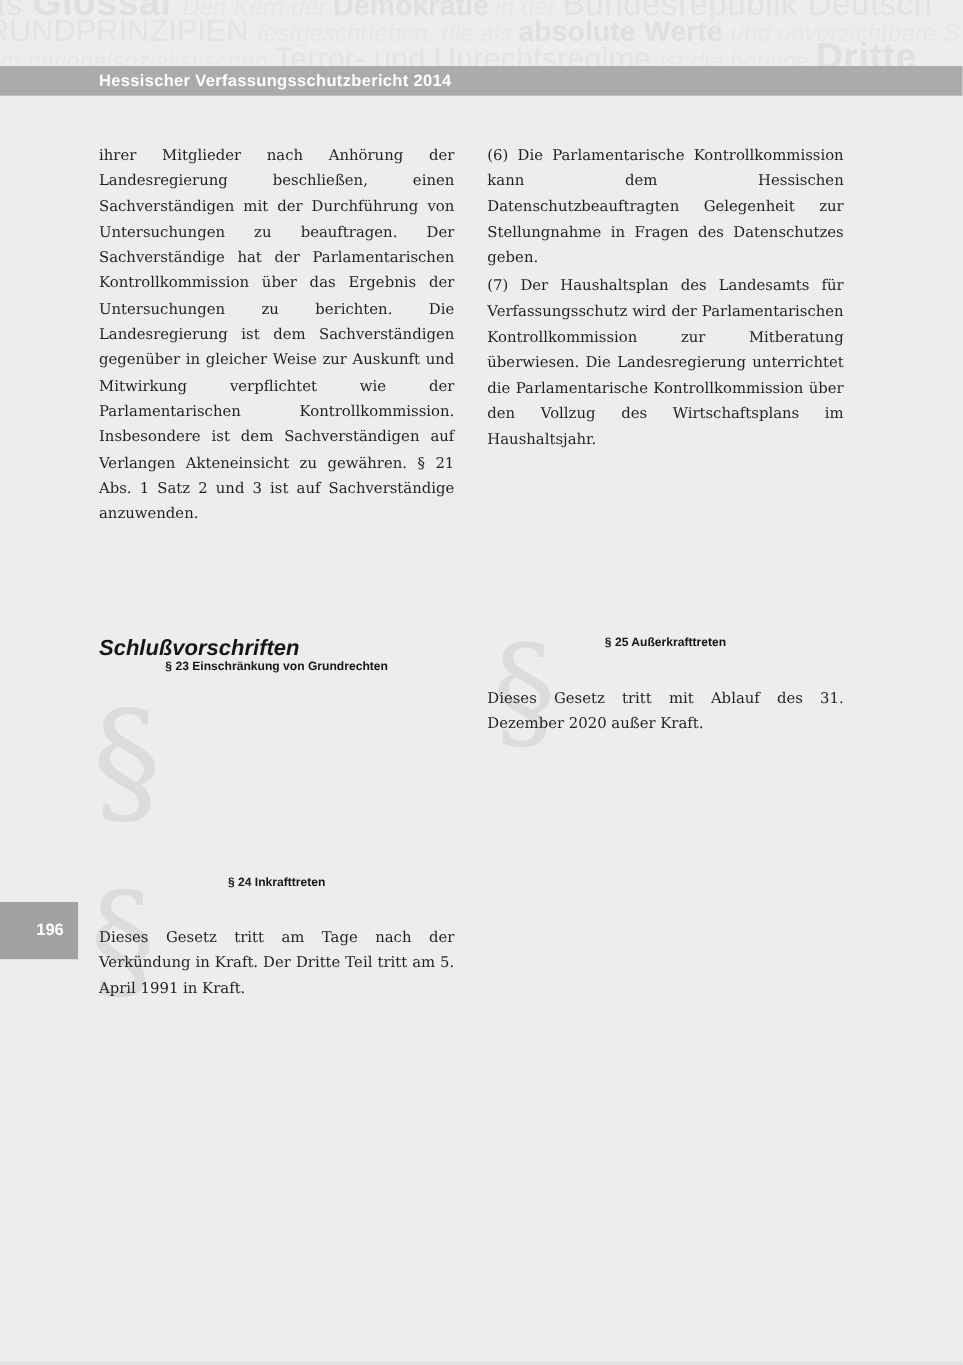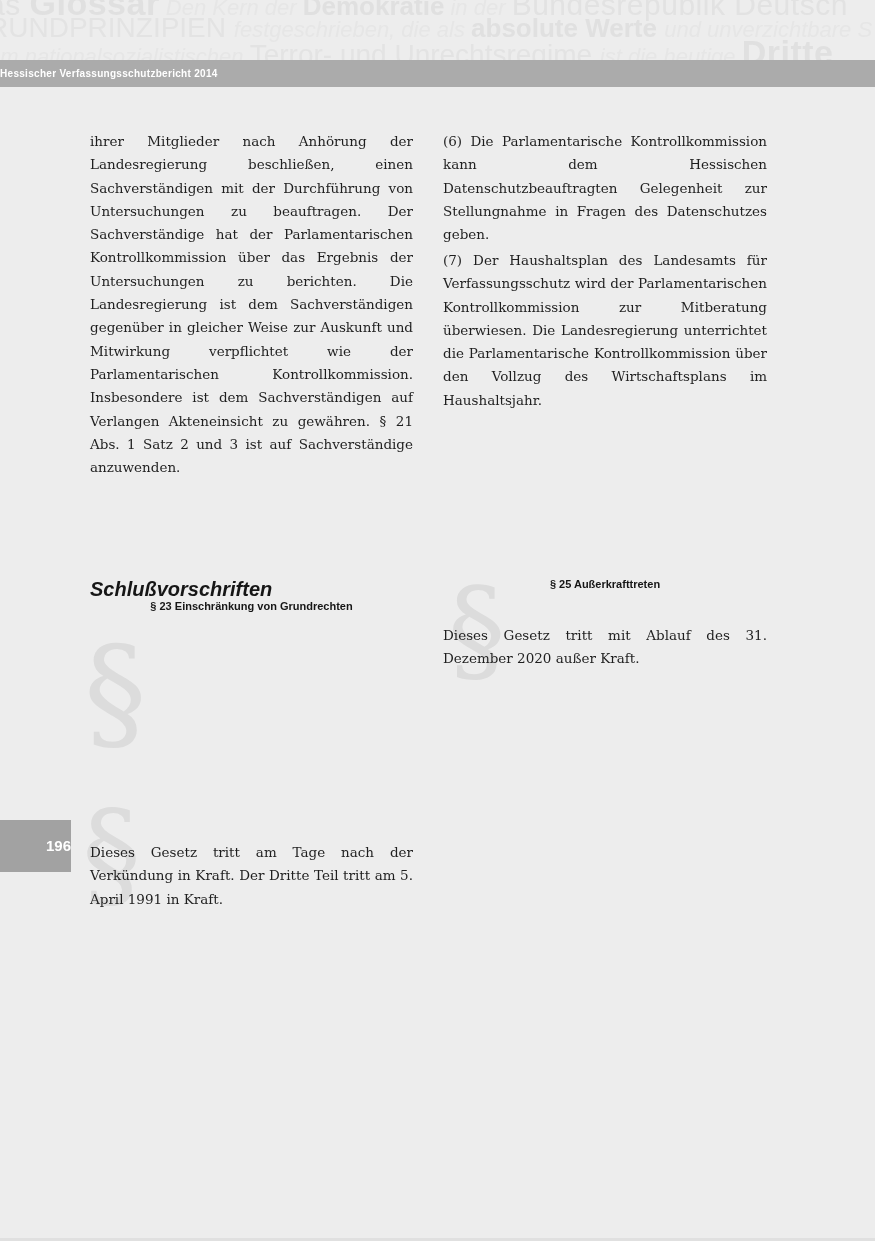--- a/index.html
+++ b/index.html
@@ -21,22 +21,22 @@
   .wm-bold{font-size:26px;font-weight:bold;color:#e0e0e0;}
   .wm-italic{font-size:22px;font-style:italic;color:#e6e6e6;}
   .wm-caps{font-size:28px;color:#e3e3e3;}
 
   
   .header-bar{
     position:absolute;top:60px;left:0;width:875px;height:27px;
     background:#ababab;
   }
   .header-bar .title{
-    display:block;line-height:27px;
-    font-size:10px;font-weight:bold;color:#ffffff;letter-spacing:.3px;
+    display:block;padding-left:90px;line-height:27px;
+    font-size:15px;font-weight:bold;color:#ffffff;letter-spacing:.3px;
   }
 
   
   .col{position:absolute;top:0;height:1002px;}
   .col-left{left:90px;width:323px;}
   .col-right{left:443px;width:324px;}
   .body-text{
     position:absolute;width:100%;
     font-family:"DejaVu Serif",serif;
     font-size:13.5px;line-height:23.3px;color:#1f1f1f;
@@ -64,21 +64,21 @@
   .wm-s23{left:-6px;top:630px;font-size:125px;}
   .wm-s24{left:-8px;top:795px;font-size:118px;}
   .wm-s25{left:5px;top:572px;font-size:115px;}
 
   
   .page-tab{
     position:absolute;left:0;top:820px;width:71px;height:52px;
     background:#a2a2a2;z-index:3;
   }
   .page-tab .num{
-    display:block;text-align:right;line-height:52px;
+    display:block;text-align:right;padding-right:13px;line-height:52px;
     font-size:15px;font-weight:bold;color:#ffffff;
   }
 
   .page-bottom-edge{position:absolute;left:0;bottom:0;width:875px;height:3px;background:#e0e0e0;}
 </style>
 </head>
 <body>
 
 <div class="wm-strip">
   <div class="wm-line wm-line1"><span class="wm-big">as </span><span class="wm-huge">Glossar</span><span class="wm-italic"> Den Kern der </span><span class="wm-bold">Demokratie</span><span class="wm-italic"> in der </span><span class="wm-big">Bundesrepublik Deutsch</span></div>
@@ -92,20 +92,21 @@
 
 <div class="col col-left">
   <p class="body-text" style="top:130px;">ihrer Mitglieder nach Anhörung der Landesregierung beschließen, einen Sachverständigen mit der Durchführung von Untersuchungen zu beauftragen. Der Sachverständige hat der Parlamentarischen Kontrollkommission über das Ergebnis der Untersuchungen zu berichten. Die Landesregierung ist dem Sachverständigen gegenüber in gleicher Weise zur Auskunft und Mitwirkung verpflichtet wie der Parlamentarischen Kontrollkommission. Insbesondere ist dem Sachverständigen auf Verlangen Akteneinsicht zu gewähren. § 21 Abs. 1 Satz 2 und 3 ist auf Sachverständige anzuwenden.</p>
 
   <h2 class="part-subheading">Schlußvorschriften</h2>
 
   <span class="para-wm wm-s23">§</span>
   <h3 class="sec-heading" style="top:600px;">§ 23 Einschränkung von Grundrechten</h3>
 
   <span class="para-wm wm-s24">§</span>
+  <h3 class="sec-heading" style="top:796px;">§ 24 Inkrafttreten</h3>
   <p class="body-text" style="top:841px;">Dieses Gesetz tritt am Tage nach der Verkündung in Kraft. Der Dritte Teil tritt am 5. April 1991 in Kraft.</p>
 </div>
 
 <div class="col col-right">
   <p class="body-text" style="top:130px;">(6) Die Parlamentarische Kontrollkommission kann dem Hessischen Datenschutzbeauftragten Gelegenheit zur Stellungnahme in Fragen des Datenschutzes geben.</p>
   <p class="body-text" style="top:249px;">(7) Der Haushaltsplan des Landesamts für Verfassungsschutz wird der Parlamentarischen Kontrollkommission zur Mitberatung überwiesen. Die Landesregierung unterrichtet die Parlamentarische Kontrollkommission über den Vollzug des Wirtschaftsplans im Haushaltsjahr.</p>
 
   <span class="para-wm wm-s25">§</span>
   <h3 class="sec-heading" style="top:578px;">§ 25 Außerkrafttreten</h3>
   <p class="body-text" style="top:624px;">Dieses Gesetz tritt mit Ablauf des 31. Dezember 2020 außer Kraft.</p>

